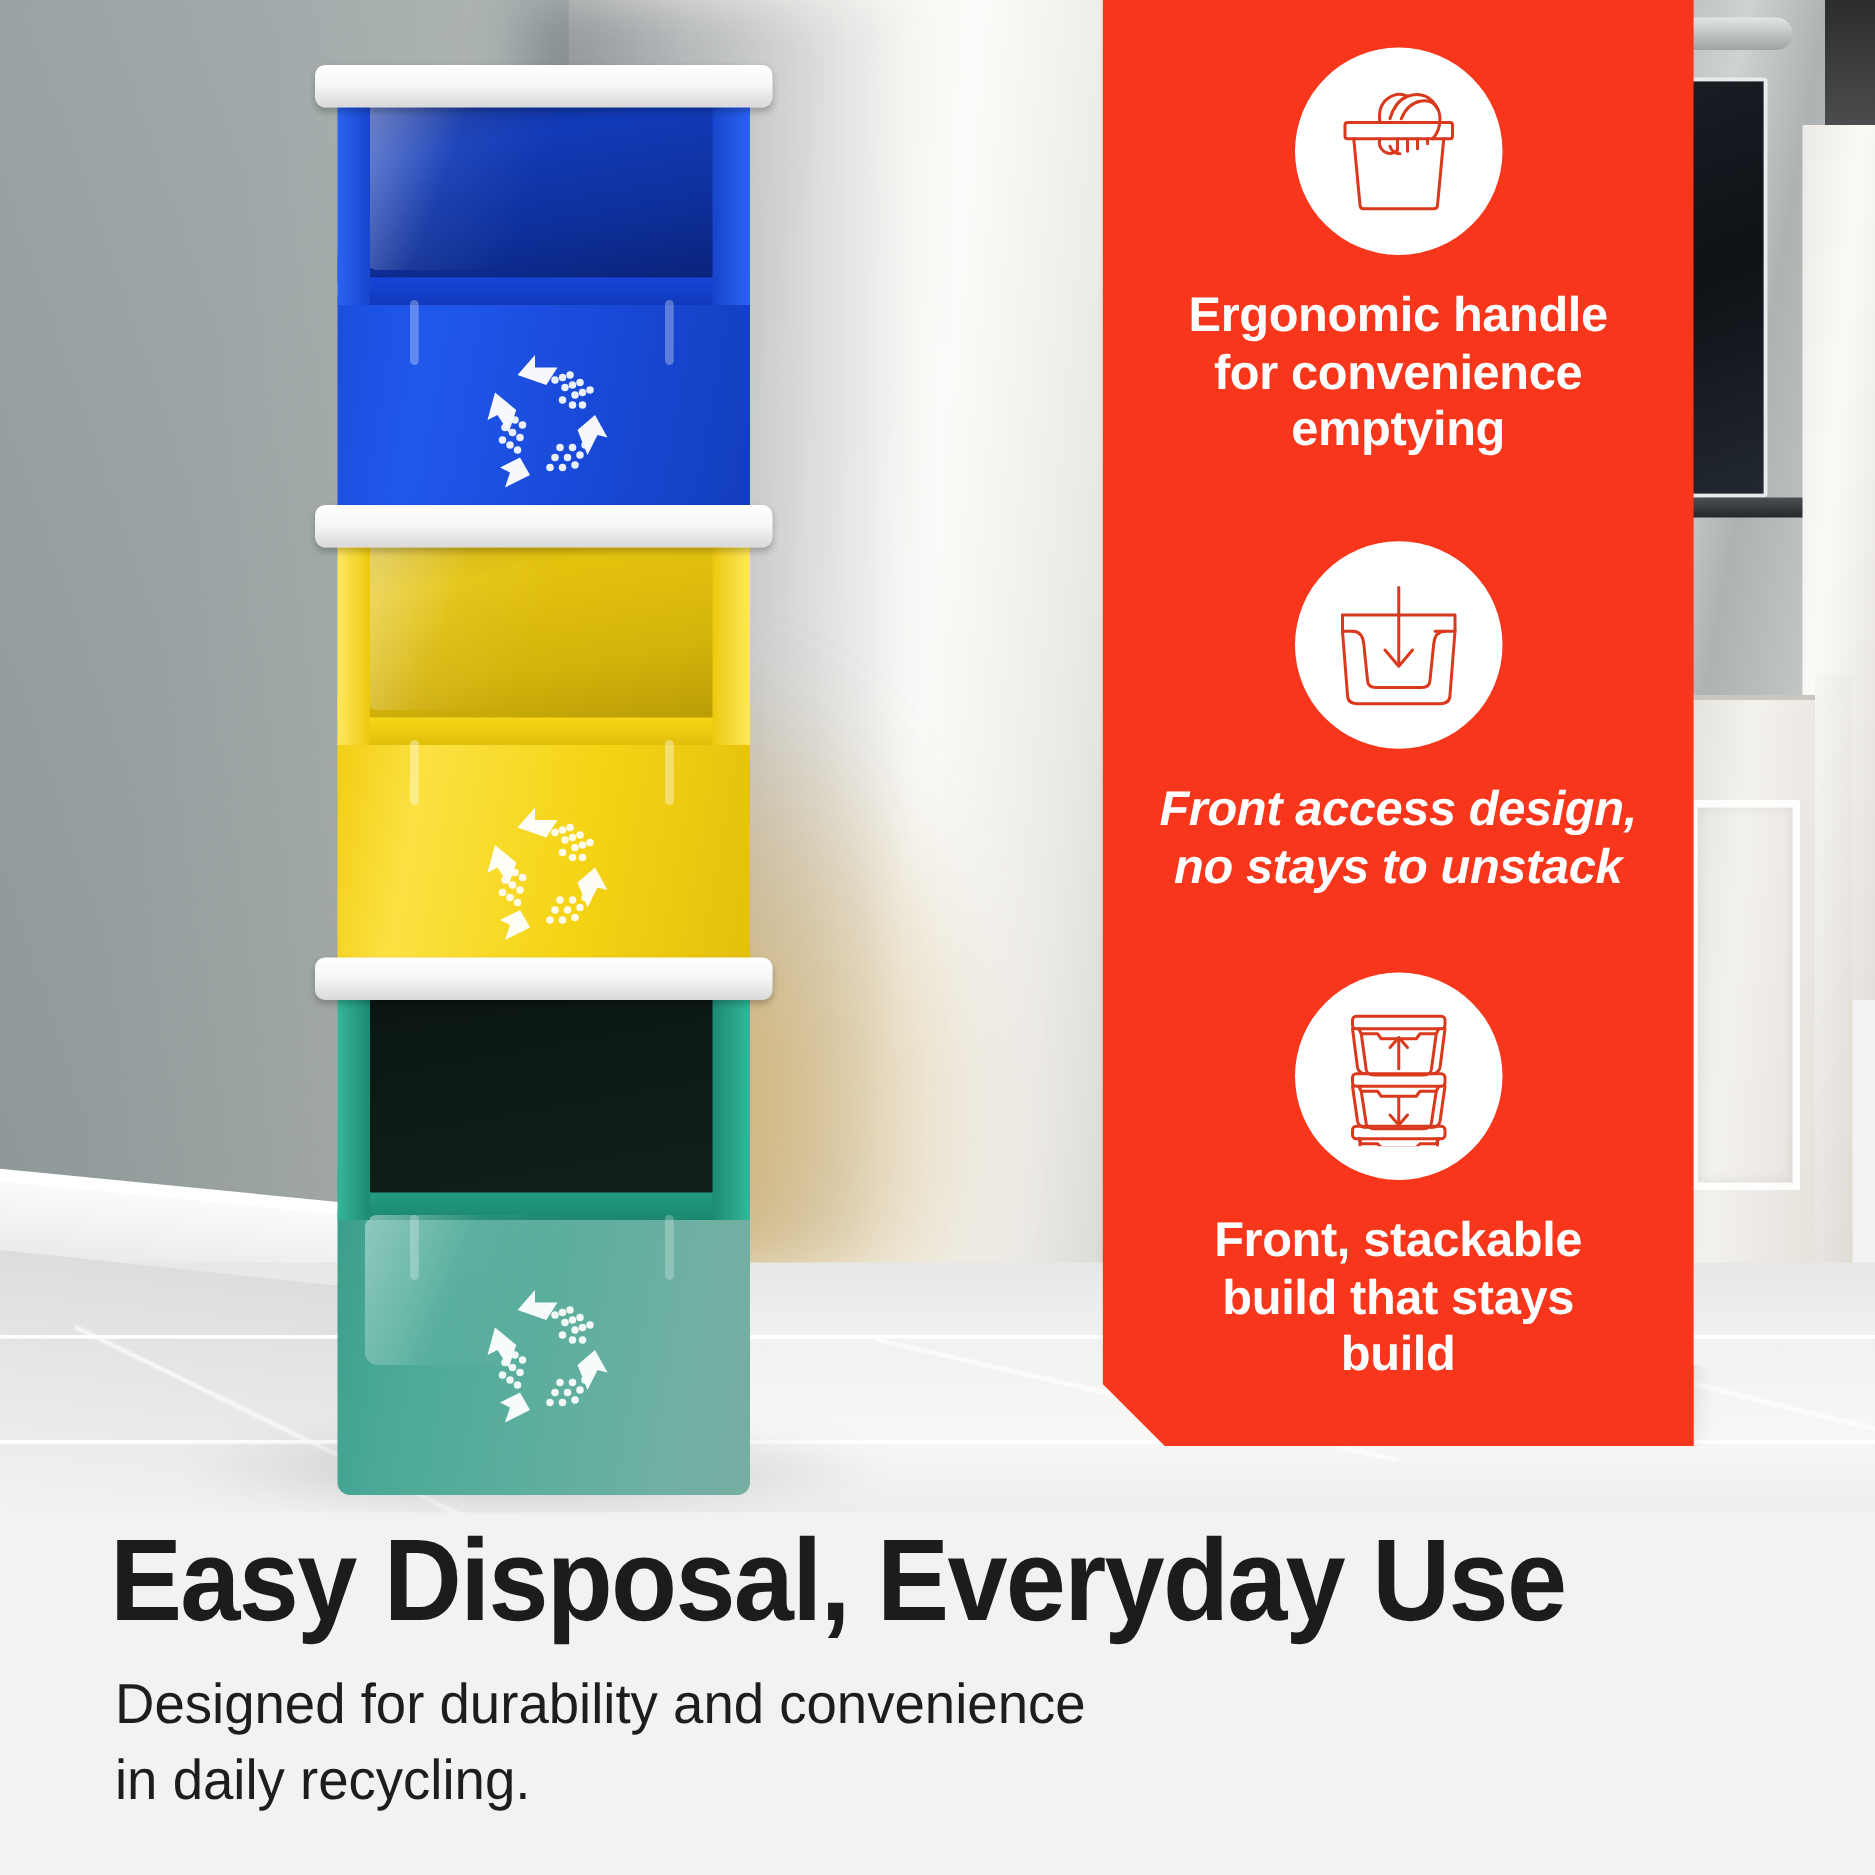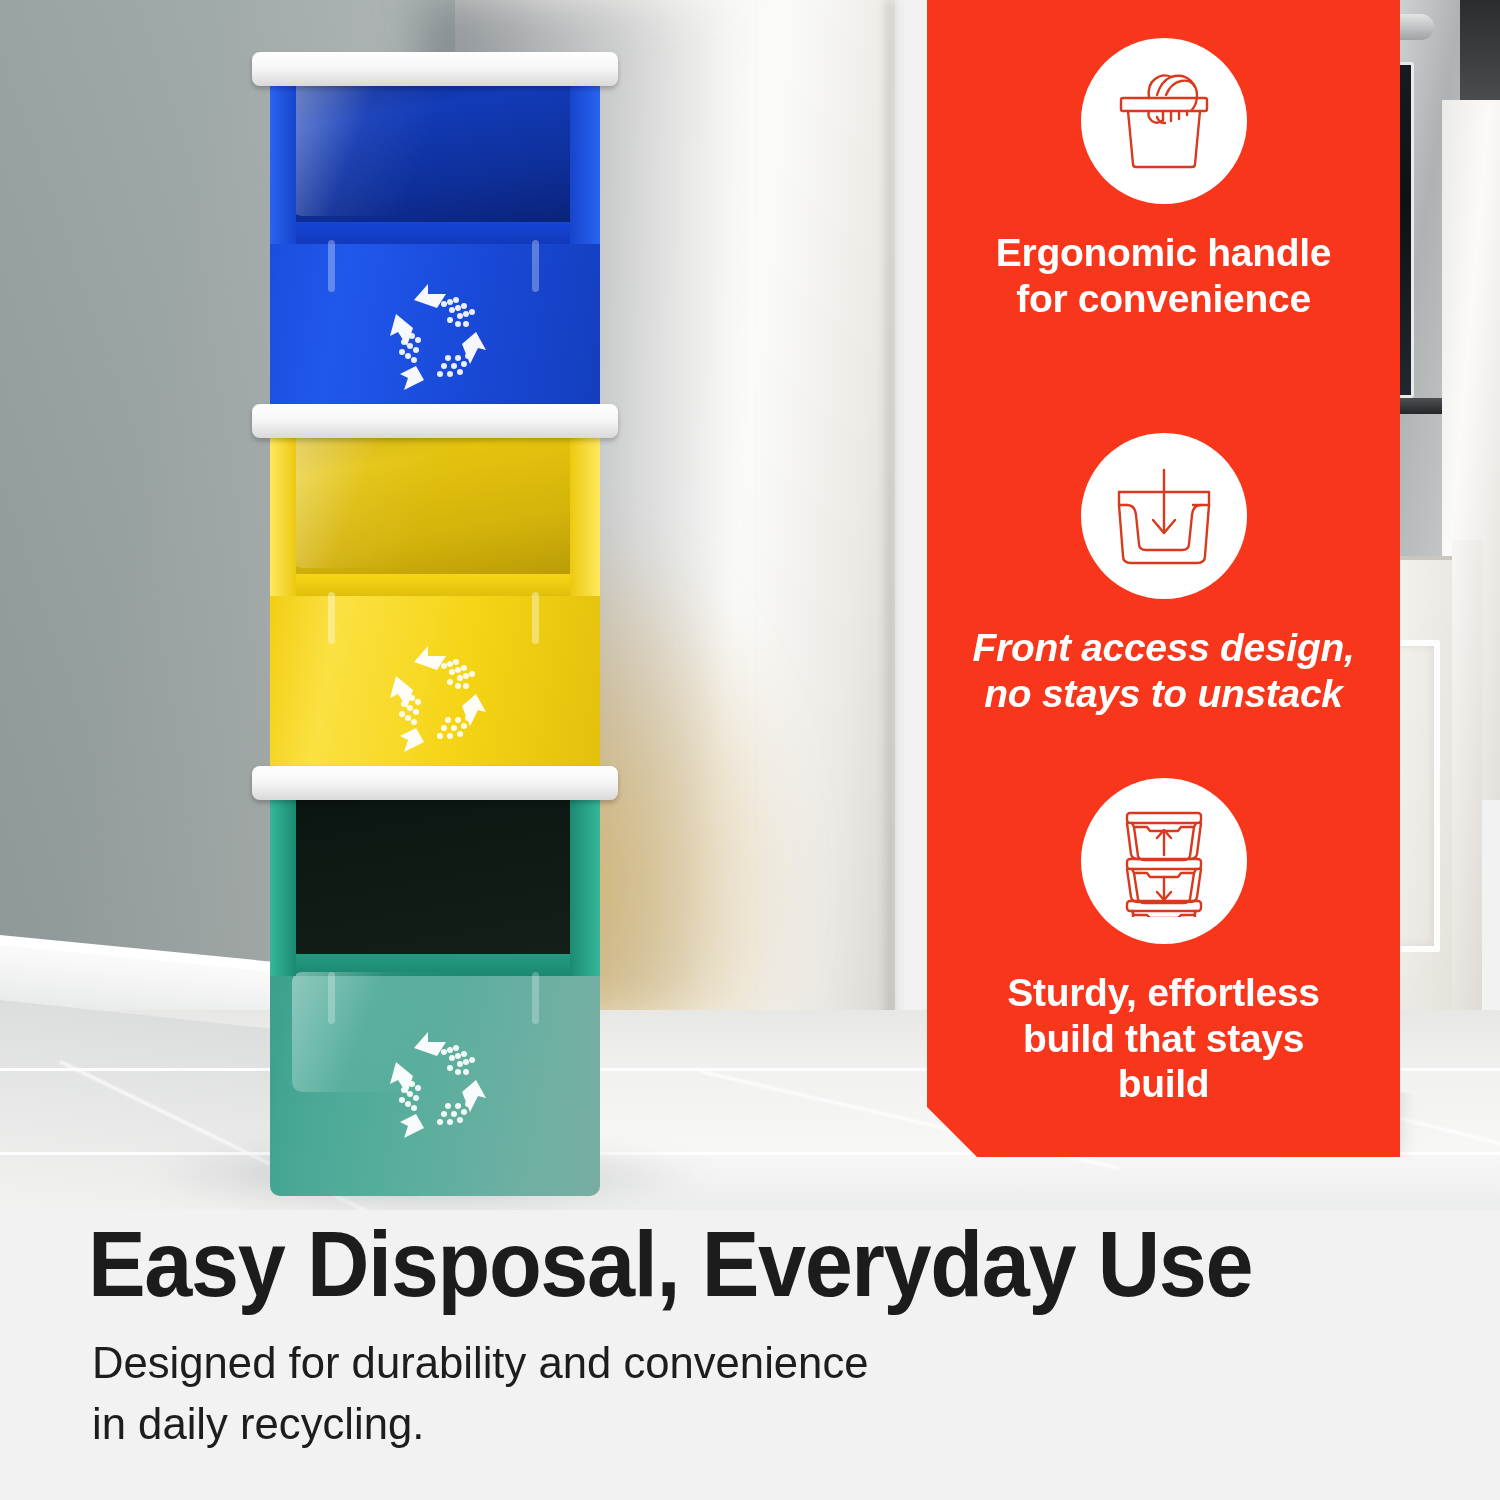--- a/index.html
+++ b/index.html
@@ -141,21 +141,20 @@
   
   .recycle{position:absolute;z-index:7;opacity:.96;}
 
   
   .panel{
     position:absolute;left:882px;top:0;width:473px;height:1157px;
     background:#f8361b;
     clip-path:polygon(0 0, 100% 0, 100% 1092px, 1066px 100%, 50px 100%, 0 1107px);
     box-shadow:-4px 0 22px rgba(0,0,0,.18);
     z-index:20;
-    margin-left:45px;
   }
   .feature{position:absolute;left:0;width:473px;text-align:center;}
   .icon-circle{
     width:166px;height:166px;border-radius:50%;background:#ffffff;
     margin:0 auto;display:flex;align-items:center;justify-content:center;
   }
   .feature-text{
     color:#fff;font-weight:700;font-size:39px;line-height:1.17;
     margin-top:26px;letter-spacing:-.3px;padding:0 28px;
   }
@@ -399,20 +398,21 @@
             <path d="M58 55 L58 46"></path>
             <path d="M66 56 L66 46"></path>
             <path d="M74 54 L74 46"></path>
             <path d="M82 50 L82 46"></path>
           </g>
         </svg>
       </div>
       <div class="feature-text">
         <div>Ergonomic handle</div>
         <div>for convenience</div>
+        <div>emptying</div>
       </div>
     </div>
 
     <div class="feature" style="top:433px;font-style:italic;">
       <div class="icon-circle">
         <svg width="118" height="112" viewBox="0 0 118 112">
           <g fill="none" stroke="#d9391c" stroke-width="2.4" stroke-linejoin="round" stroke-linecap="round">
             <path d="M14 32 L104 32 L104 45 L96 45 L88 45"></path>
             <path d="M14 32 L14 45 L22 45"></path>
             <path d="M22 45 Q30 45 31 55 L34 84 Q34 90 41 90 L77 90 Q84 90 84 84 L87 55 Q88 45 96 45"></path>
@@ -452,21 +452,21 @@
 
             <path d="M59 50 L59 26"></path>
             <path d="M52 33 L59 25 L66 33"></path>
 
             <path d="M59 72 L59 94"></path>
             <path d="M52 87 L59 95 L66 87"></path>
           </g>
         </svg>
       </div>
       <div class="feature-text">
-        <div>Sturdy, effortless</div>
+        <div>Front, stackable</div>
         <div>build that stays</div>
         <div>build</div>
       </div>
     </div>
 
   </div>
 
   <div class="headline">Easy Disposal, Everyday Use</div>
   <div class="subcopy">
     <div>Designed for durability and convenience</div>

